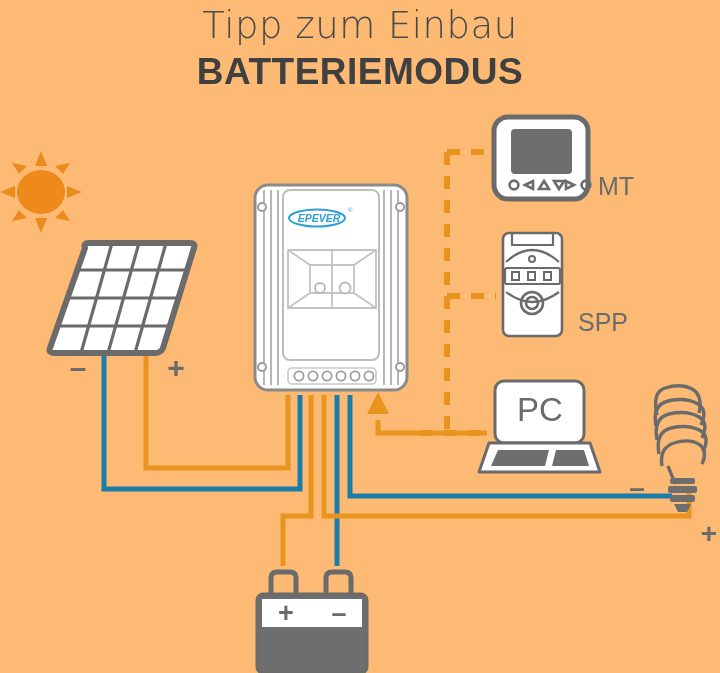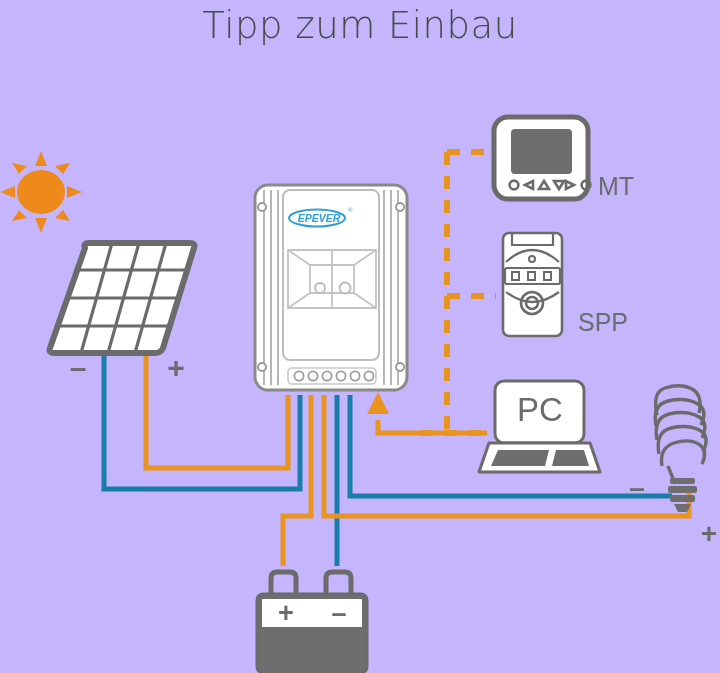--- a/index.html
+++ b/index.html
@@ -1,33 +1,34 @@
 <!DOCTYPE html>
 <html><head>
 <meta charset="utf-8">
 <style>
   html,body{margin:0;padding:0;background:#ffffff;}
   body{width:720px;height:673px;overflow:hidden;
        font-family:"Liberation Sans","DejaVu Sans",sans-serif;}
-  #stage{position:relative;width:720px;height:673px;background:#c4b5fd;}
+  #stage{position:relative;width:720px;height:673px;background:#fdba74;}
   .title-wrap{position:absolute;left:0;top:0;width:720px;text-align:center;}
   .title-line1{font-size:37px;font-weight:300;color:#4a4a4a;letter-spacing:0.5px;
                line-height:1.18;margin-top:4px;font-family:"DejaVu Sans",sans-serif;}
   .title-line2{font-size:37px;font-weight:bold;color:#404040;letter-spacing:0.5px;
                line-height:1.2;margin-top:2px;font-family:"Liberation Sans",sans-serif;}
   svg.diagram{position:absolute;left:0;top:0;width:720px;height:673px;}
   .lbl{font-family:"Liberation Sans",sans-serif;fill:#6b6b6b;}
 </style>
 </head>
 <body>
 
 <div id="stage">
 
   <div class="title-wrap">
     <div class="title-line1">Tipp zum Einbau</div>
+    <div class="title-line2">BATTERIEMODUS</div>
   </div>
 
   <svg class="diagram" viewBox="0 0 720 673" xmlns="http://www.w3.org/2000/svg">
 
     <g fill="none" stroke-linecap="butt" stroke-linejoin="miter">
 
       <path d="M104,356 L104,489 L300,489 L300,395" stroke="#1A7CA8" stroke-width="5"></path>
 
       <path d="M146,356 L146,468 L288,468 L288,395" stroke="#E8941F" stroke-width="5"></path>
 

